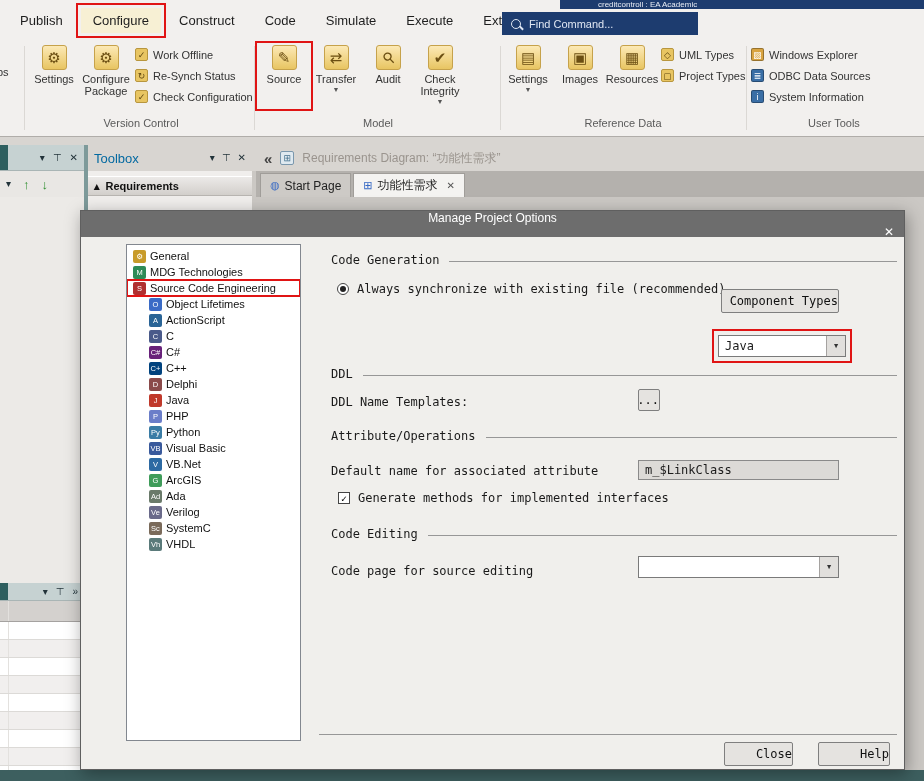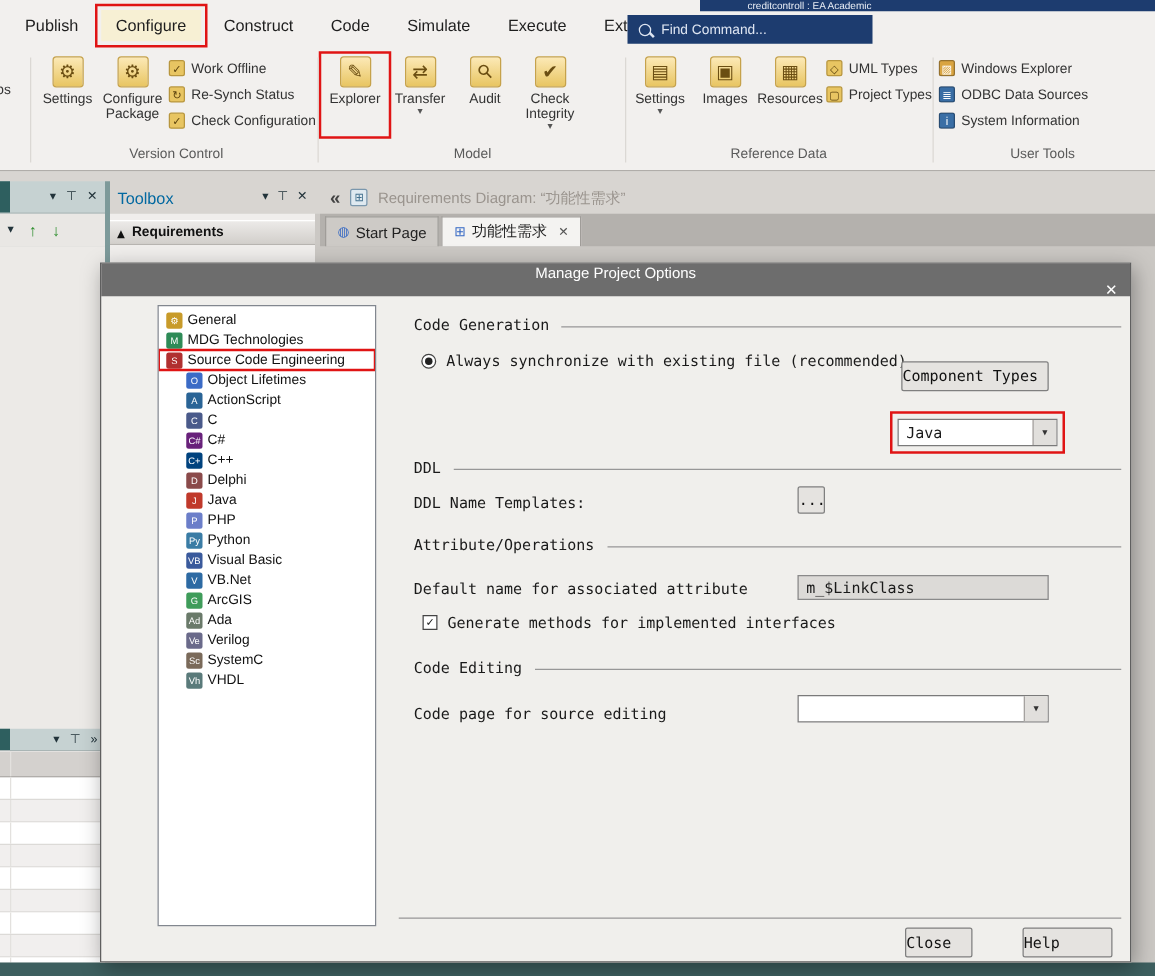--- a/index.html
+++ b/index.html
@@ -84,21 +84,21 @@
   .sechdr{position:absolute;left:0;right:0;display:flex;}
   .sechdr .sh-label{white-space:nowrap;}
   .sechdr .rule{flex:1;border-top:1px solid #979797;margin:8px 0 0 10px;}
   .radio{position:absolute;left:6px;display:flex;align-items:center;gap:8px;white-space:nowrap;}
   .rdot{width:12px;height:12px;border:1px solid #444;border-radius:50%;background:#fff;position:relative;flex:0 0 12px;box-sizing:border-box;}
   .rdot.sel::after{content:"";position:absolute;inset:2px;background:#222;border-radius:50%;}
   .chkrow{position:absolute;left:7px;display:flex;align-items:center;gap:8px;white-space:nowrap;}
   .chk{width:12px;height:12px;border:1px solid #444;background:#fff;font-size:10px;line-height:11px;text-align:center;color:#111;flex:0 0 12px;box-sizing:border-box;}
   .dlabel{position:absolute;white-space:nowrap;}
   .btn{position:absolute;background:#e5e3e0;border:1px solid #7f7f7f;border-radius:2px;color:#111;
-       display:flex;align-items:center;justify-content:flex-start;font-size:12px;box-sizing:border-box;}
+       display:flex;align-items:center;justify-content:flex-end;font-size:12px;box-sizing:border-box;}
   .combo{position:absolute;height:22px;background:#fff;border:1px solid #7a7a7a;display:flex;align-items:stretch;box-sizing:border-box;}
   .combo.annotated{outline:2px solid #e01414;outline-offset:4px;}
   .combo .val{flex:1;padding-left:6px;font-size:12px;display:flex;align-items:center;}
   .combo .arrow{width:18px;background:#e1dfdc;border-left:1px solid #a5a2a0;font-size:7px;display:flex;align-items:center;justify-content:center;color:#333;}
   .tfield{position:absolute;height:20px;background:#dcdad7;border:1px solid #8a8a8a;font-size:12px;line-height:19px;padding-left:6px;box-sizing:border-box;}
   .hr{position:absolute;height:1px;background:#979797;}
 </style>
 </head>
 <body>
 
@@ -148,21 +148,21 @@
           <div class="smallitem">
             <span class="sicon">✓</span>
             <span class="slabel">Check Configuration</span>
           </div>
         </div>
     </div>
     <div class="rgroup" style="left:258px;width:240px">
       <div class="bigrow">
           <div class="bigbtn annotated">
             <div class="bicon"><span>✎</span></div>
-            <div class="blabel">Explorer</div>
+            <div class="blabel">Source</div>
           </div>
           <div class="bigbtn">
             <div class="bicon"><span>⇄</span></div>
             <div class="blabel">Transfer</div>
             <div class="bdd">▼</div>
           </div>
           <div class="bigbtn">
             <div class="bicon"><span style="display: inline-block; transform: rotate(-45deg);">⚲</span></div>
             <div class="blabel">Audit</div>
           </div>
@@ -438,21 +438,21 @@
         <i class="rule"></i>
       </div>
 
       <div class="dlabel" style="left:0;top:327px">Code page for source editing</div>
       <div class="combo" style="left:307px;top:319px;width:201px">
         <span class="val"></span>
         <span class="arrow">▼</span>
       </div>
 
       <div class="hr" style="left:-12px;right:0;top:497px"></div>
-      <div class="btn" style="left:393px;top:505px;width:54px;height:24px">
+      <div class="btn" style="left:393px;top:505px;width:69px;height:24px">
         <span>Close</span>
       </div>
       <div class="btn" style="left:487px;top:505px;width:72px;height:24px">
         <span>Help</span>
       </div>
     </div>
   </div>
 
 </div>
 

